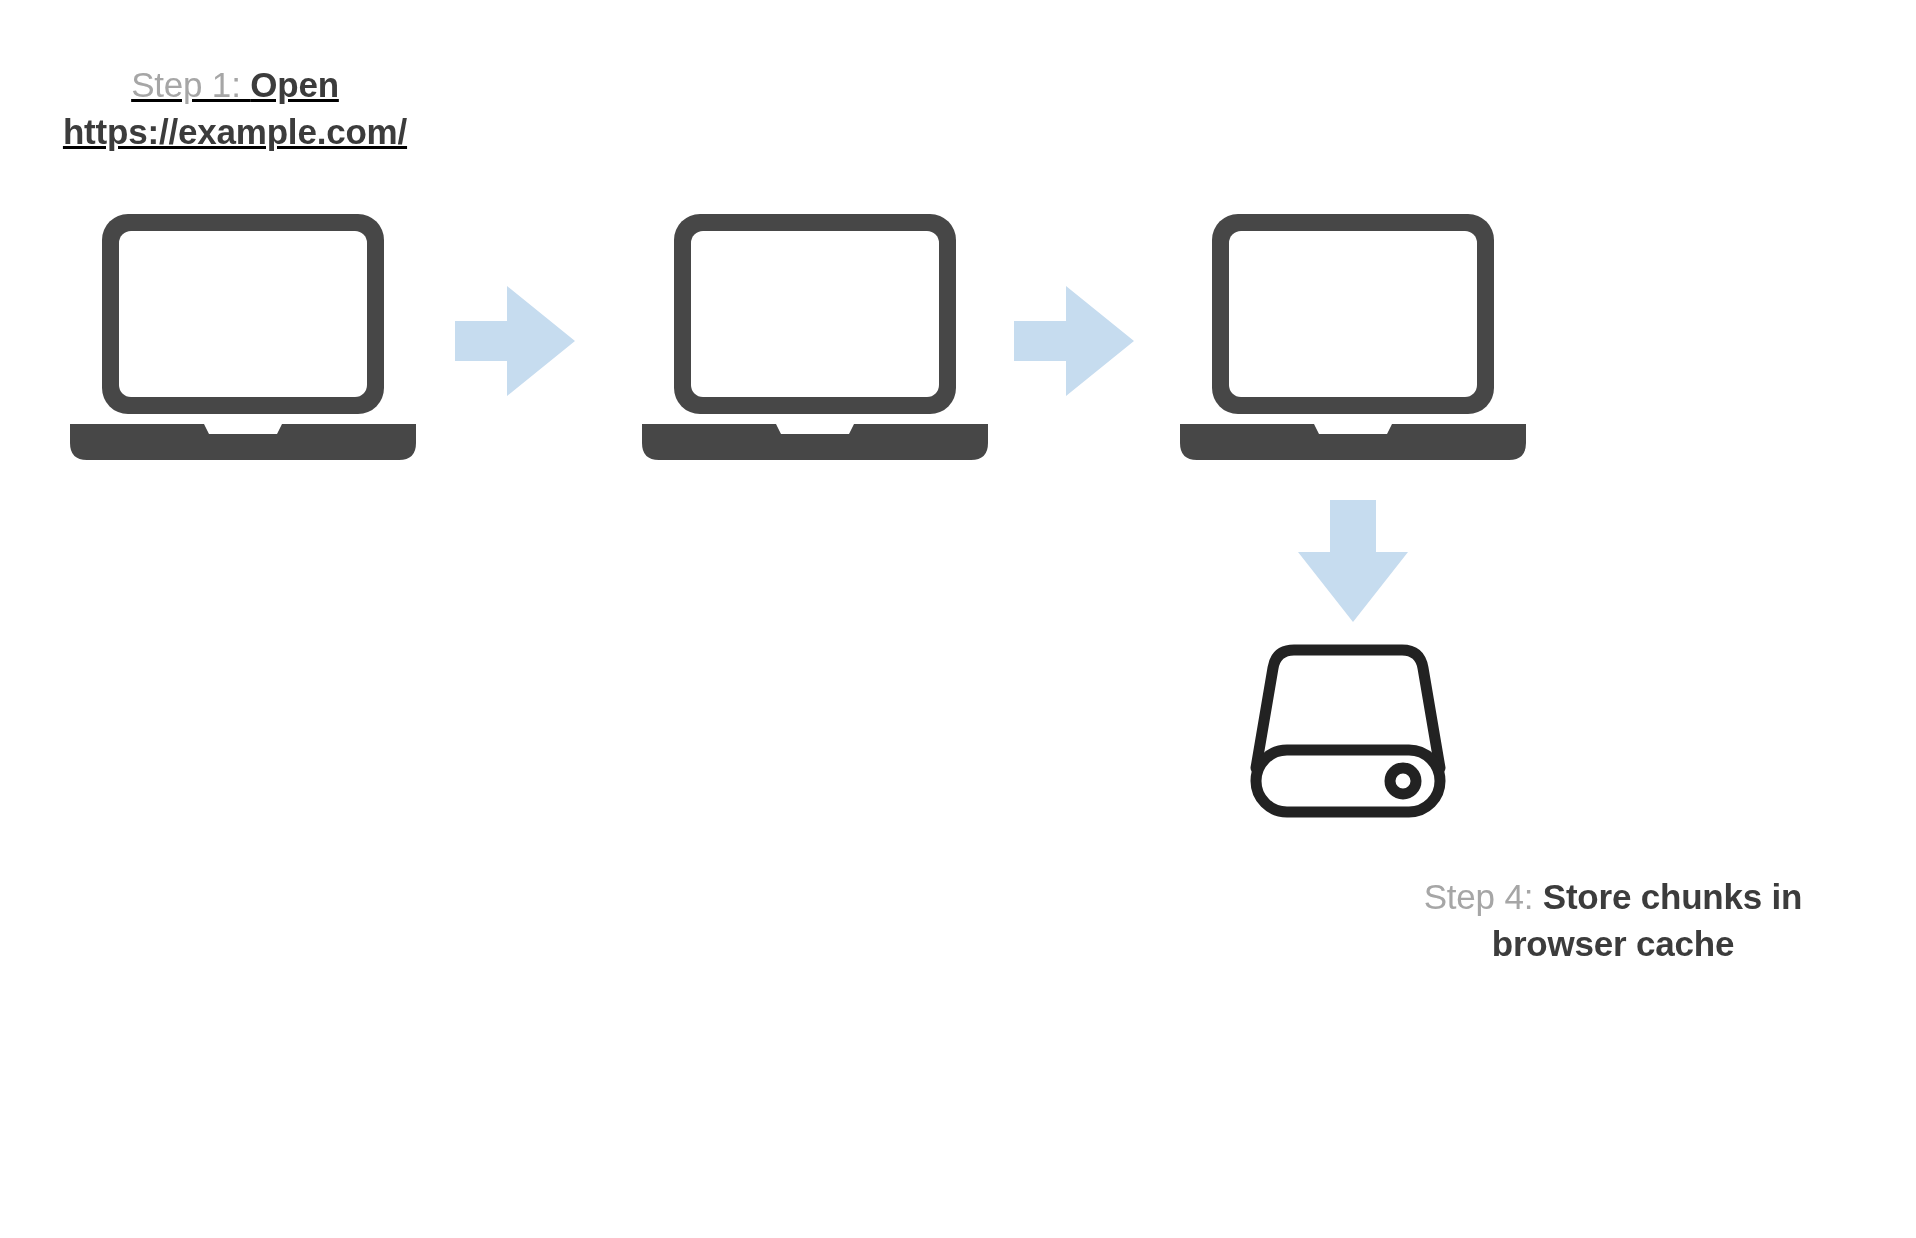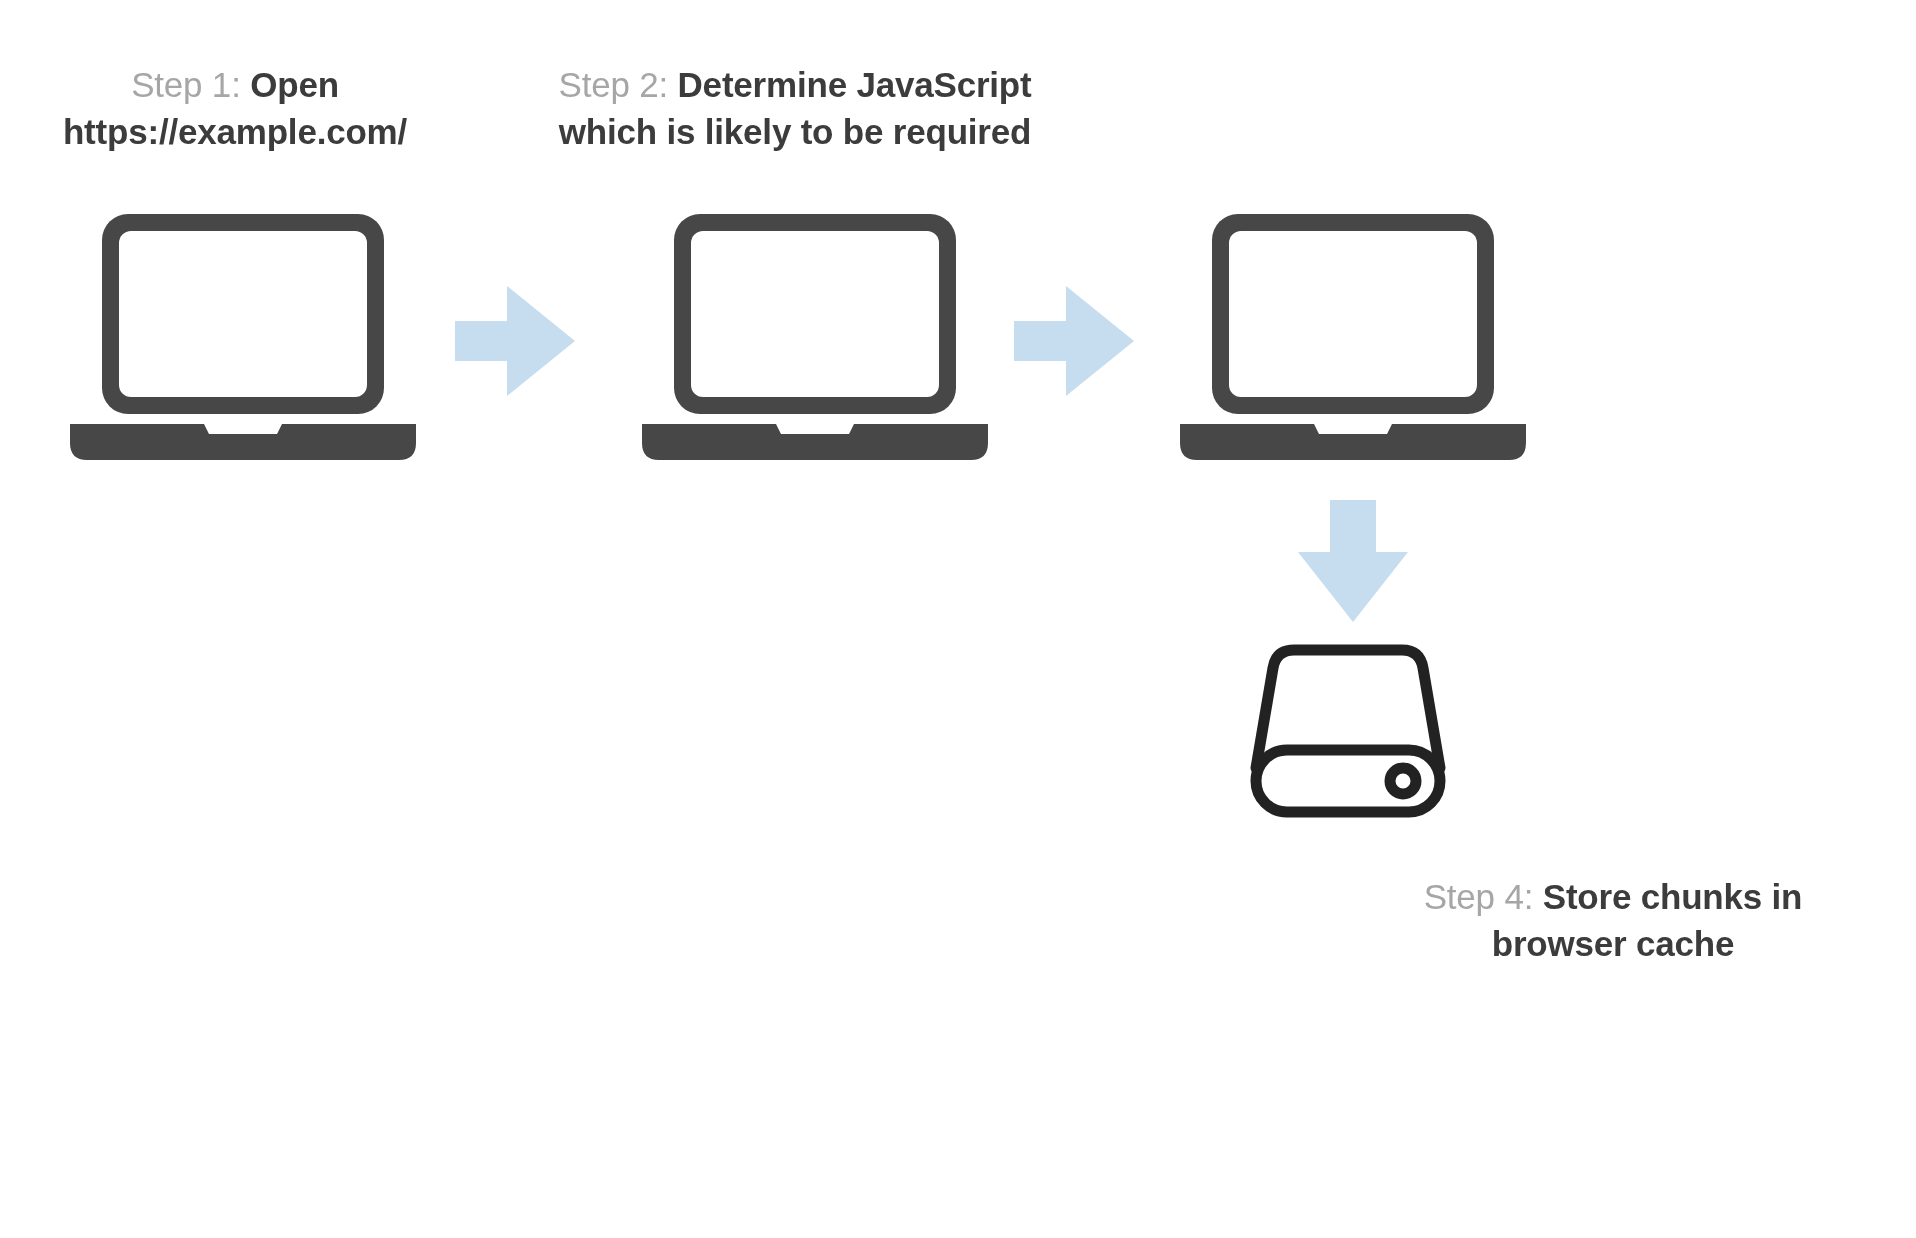--- a/index.html
+++ b/index.html
@@ -32,21 +32,21 @@
   }
   .caption .lead {
     color: #a6a6a6;
     font-weight: 400;
   }
   .caption .strong {
     color: #3c3c3c;
     font-weight: 700;
   }
 
-  #caption-1 { left: 20px;   top: 62px;  width: 430px; }
+  #caption-1 { left: 20px;   top: 62px;  width: 430px; text-decoration: underline; }
   #caption-2 { left: 540px;  top: 62px;  width: 510px; }
   #caption-3 { left: 1130px; top: 62px;  width: 440px; }
   #caption-4 { left: 1388px; top: 874px; width: 450px; }
 
   
   .laptop {
     position: absolute;
     width: 350px;
     height: 255px;
   }
@@ -75,23 +75,20 @@
 </style>
 </head>
 <body>
 
 <div class="canvas">
 
   <div class="caption" id="caption-1">
     <span class="lead">Step 1: </span><span class="strong">Open https://example.com/</span>
   </div>
 
-  <div class="caption" id="caption-2">
-    <span class="lead">Step 2: </span><span class="strong">Determine JavaScript which is likely to be required</span>
-  </div>
 
 
   <div class="laptop" id="laptop-1">
     <svg viewBox="0 0 350 255" xmlns="http://www.w3.org/2000/svg" aria-hidden="true">
 
       <rect x="34" y="2" width="282" height="200" rx="26" ry="26" fill="#474747"></rect>
       <rect x="51" y="19" width="248" height="166" rx="12" ry="12" fill="#ffffff"></rect>
 
       <path d="M2 212 L136 212 L141 222 L209 222 L214 212 L348 212
                L348 231 Q348 248 331 248 L19 248 Q2 248 2 231 Z" fill="#474747"></path>

